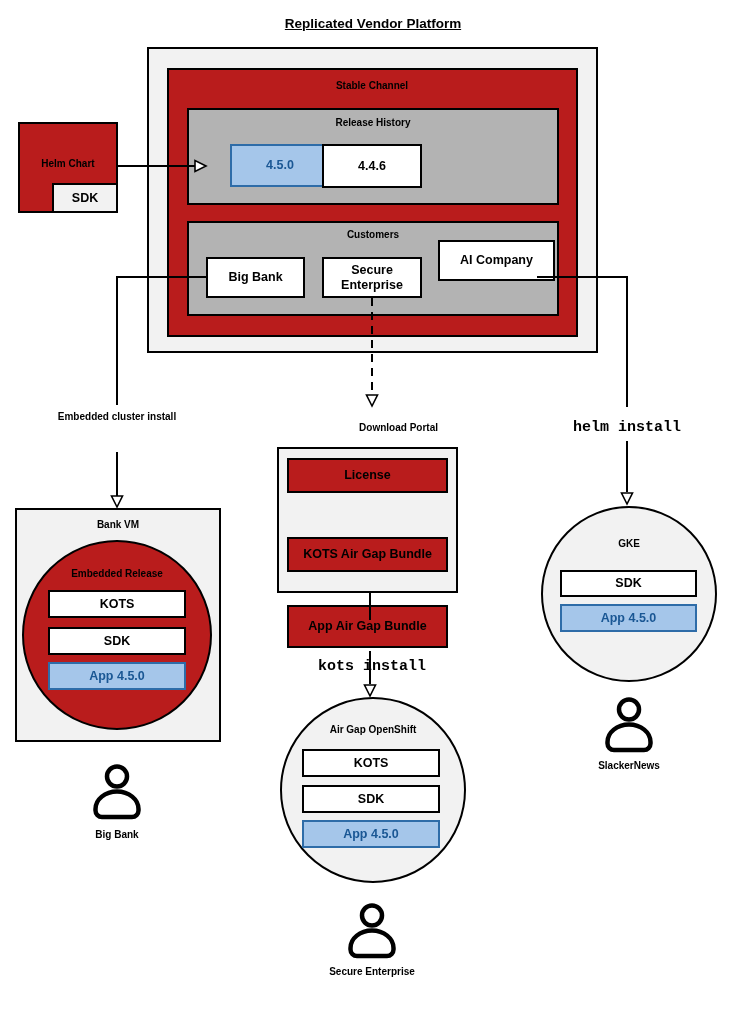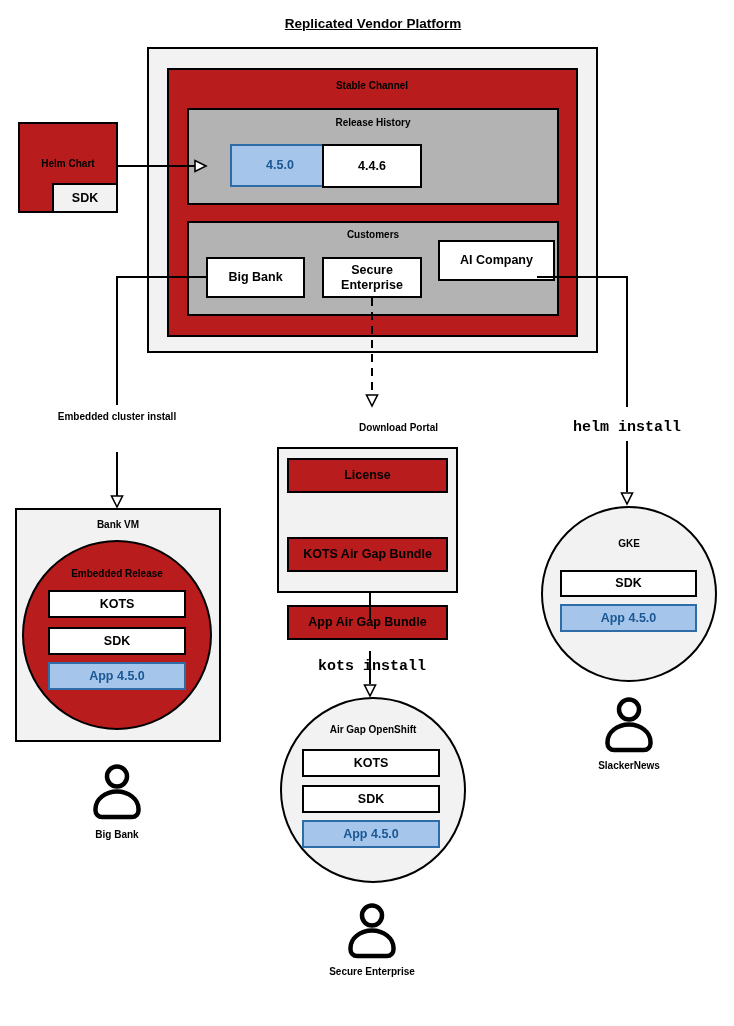--- a/index.html
+++ b/index.html
@@ -65,21 +65,21 @@
     <circle cx="30" cy="12.5" r="10" fill="#fff" stroke="#000" stroke-width="4.5"></circle>
     <path d="M 8.5 46.5 L 8.5 45 A 21.5 17.5 0 0 1 51.5 45 L 51.5 46.5 A 6.5 6.5 0 0 1 45 53 L 15 53 A 6.5 6.5 0 0 1 8.5 46.5 Z" fill="#fff" stroke="#000" stroke-width="4.5" stroke-linejoin="round"></path>
   </svg>
   <div class="lbl" style="left:67px;top:829px;width:100px;">Big Bank</div>
 
   <div class="lbl" style="left:298px;top:422px;width:140px;text-align:right;">Download Portal</div>
 
   <div class="box gray-light" style="left:277px;top:447px;width:181px;height:146px;"></div>
   <div class="box chip gray-mid" style="left:287px;top:458px;width:161px;height:35px;">License</div>
   <div class="box chip gray-mid" style="left:287px;top:503px;width:161px;height:35px;margin-top:34px;">KOTS Air Gap Bundle</div>
-  <div class="box chip gray-mid" style="left:287px;top:573px;width:161px;height:35px;margin-top:32px;">App Air Gap Bundle</div>
+  <div class="box chip gray-mid" style="left:287px;top:573px;width:161px;height:43px;margin-top:32px;">App Air Gap Bundle</div>
 
   <div class="lbl mono" style="left:302px;top:628px;width:140px;margin-top:30px;">kots install</div>
 
   <div class="box circle gray-light" style="left:280px;top:697px;width:186px;height:186px;"></div>
   <div class="lbl" style="left:292px;top:724px;width:162px;">Air Gap OpenShift</div>
   <div class="box chip" style="left:302px;top:749px;width:138px;height:28px;">KOTS</div>
   <div class="box chip" style="left:302px;top:785px;width:138px;height:28px;">SDK</div>
   <div class="box chip blue" style="left:302px;top:820px;width:138px;height:28px;">App 4.5.0</div>
 
   <svg class="abs" style="left:342px;top:903px;" width="60" height="56" viewBox="0 0 60 56">

